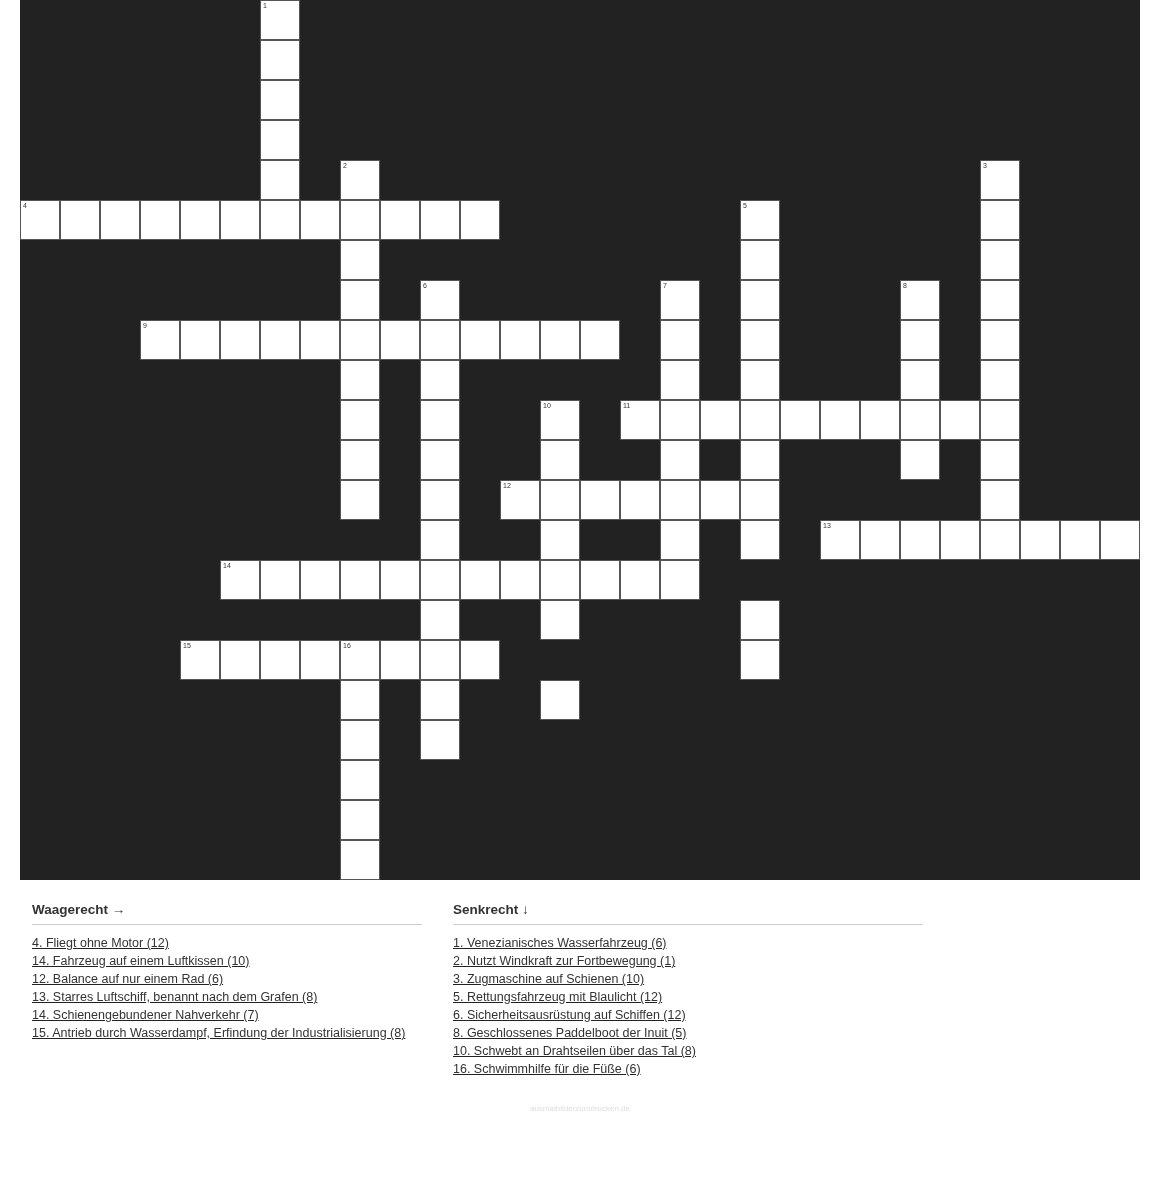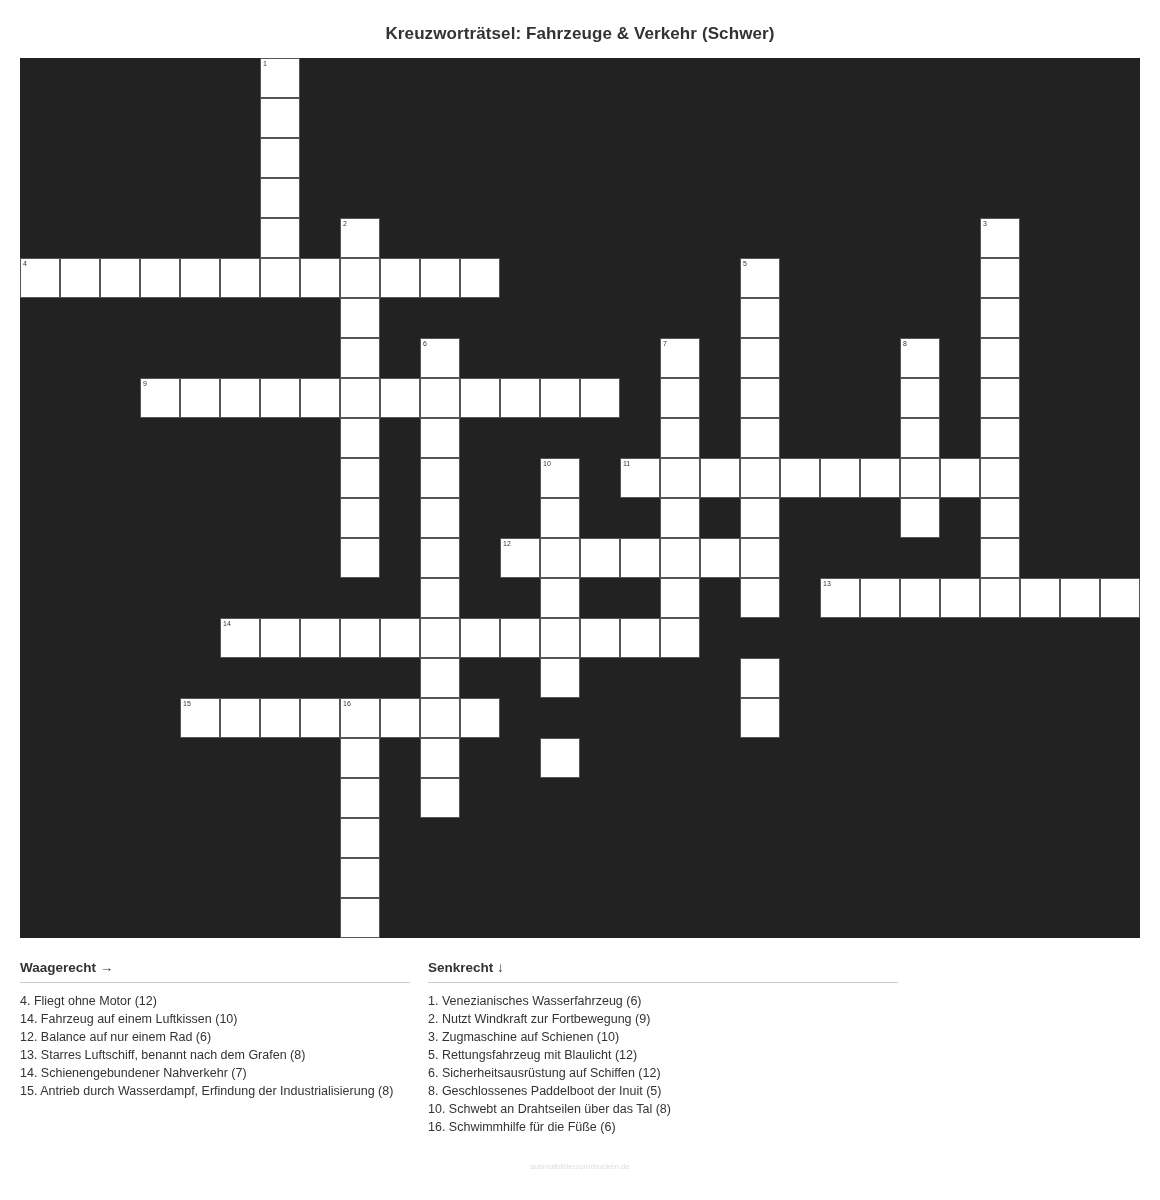--- a/index.html
+++ b/index.html
@@ -51,63 +51,64 @@
     position: absolute;
     top: 1px;
     left: 2px;
     font-size: 7px;
     line-height: 8px;
     color: #333333;
     font-family: "Liberation Sans", sans-serif;
   }
   .clues {
     display: flex;
-    margin: 22px 20px 0 20px;
+    margin: 22px 20px 0 32px;
     width: 1120px;
+    gap: 13px;
   }
   .clue-col {
     width: 390px;
     margin-right: 18px;
   }
   .clue-col.second {
     width: 470px;
   }
   .clue-head {
     font-size: 13.5px;
     font-weight: bold;
     color: #333333;
     border-bottom: 1px solid #cccccc;
     padding-bottom: 7px;
     margin-bottom: 9px;
   }
   .clue-list {
     list-style: none;
     margin: 0;
     padding: 0;
+    text-decoration: underline;
   }
   .clue-list li {
     font-size: 12.5px;
     line-height: 18px;
     color: #333333;
     margin-bottom: 0px;
   }
   .footer {
     text-align: center;
     font-size: 8px;
     color: #dddddd;
     margin-top: 26px;
     padding-bottom: 10px;
   }
 </style>
 </head>
 <body>
 
 <div class="page">
 
-  <div class="title">Kreuzworträtsel: Fahrzeuge &amp; Verkehr (Schwer)</div>
 
   <div class="grid-wrap">
     <div class="grid" id="grid">
         <div class="cell" style="left: 240px; top: 0px;">
           <span class="num">1</span>
         </div>
         <div class="cell" style="left: 240px; top: 40px;"></div>
         <div class="cell" style="left: 240px; top: 80px;"></div>
         <div class="cell" style="left: 240px; top: 120px;"></div>
         <div class="cell" style="left: 240px; top: 160px;"></div>
@@ -274,21 +275,21 @@
           <li>12. Balance auf nur einem Rad (6)</li>
           <li>13. Starres Luftschiff, benannt nach dem Grafen (8)</li>
           <li>14. Schienengebundener Nahverkehr (7)</li>
           <li>15. Antrieb durch Wasserdampf, Erfindung der Industrialisierung (8)</li>
         </ul>
     </div>
     <div class="clue-col second">
       <div class="clue-head">Senkrecht ↓</div>
       <ul class="clue-list" id="down-list">
           <li>1. Venezianisches Wasserfahrzeug (6)</li>
-          <li>2. Nutzt Windkraft zur Fortbewegung (9)</li>
+          <li>2. Nutzt Windkraft zur Fortbewegung (1)</li>
           <li>3. Zugmaschine auf Schienen (10)</li>
           <li>5. Rettungsfahrzeug mit Blaulicht (12)</li>
           <li>6. Sicherheitsausrüstung auf Schiffen (12)</li>
           <li>8. Geschlossenes Paddelboot der Inuit (5)</li>
           <li>10. Schwebt an Drahtseilen über das Tal (8)</li>
           <li>16. Schwimmhilfe für die Füße (6)</li>
         </ul>
     </div>
   </div>
 

